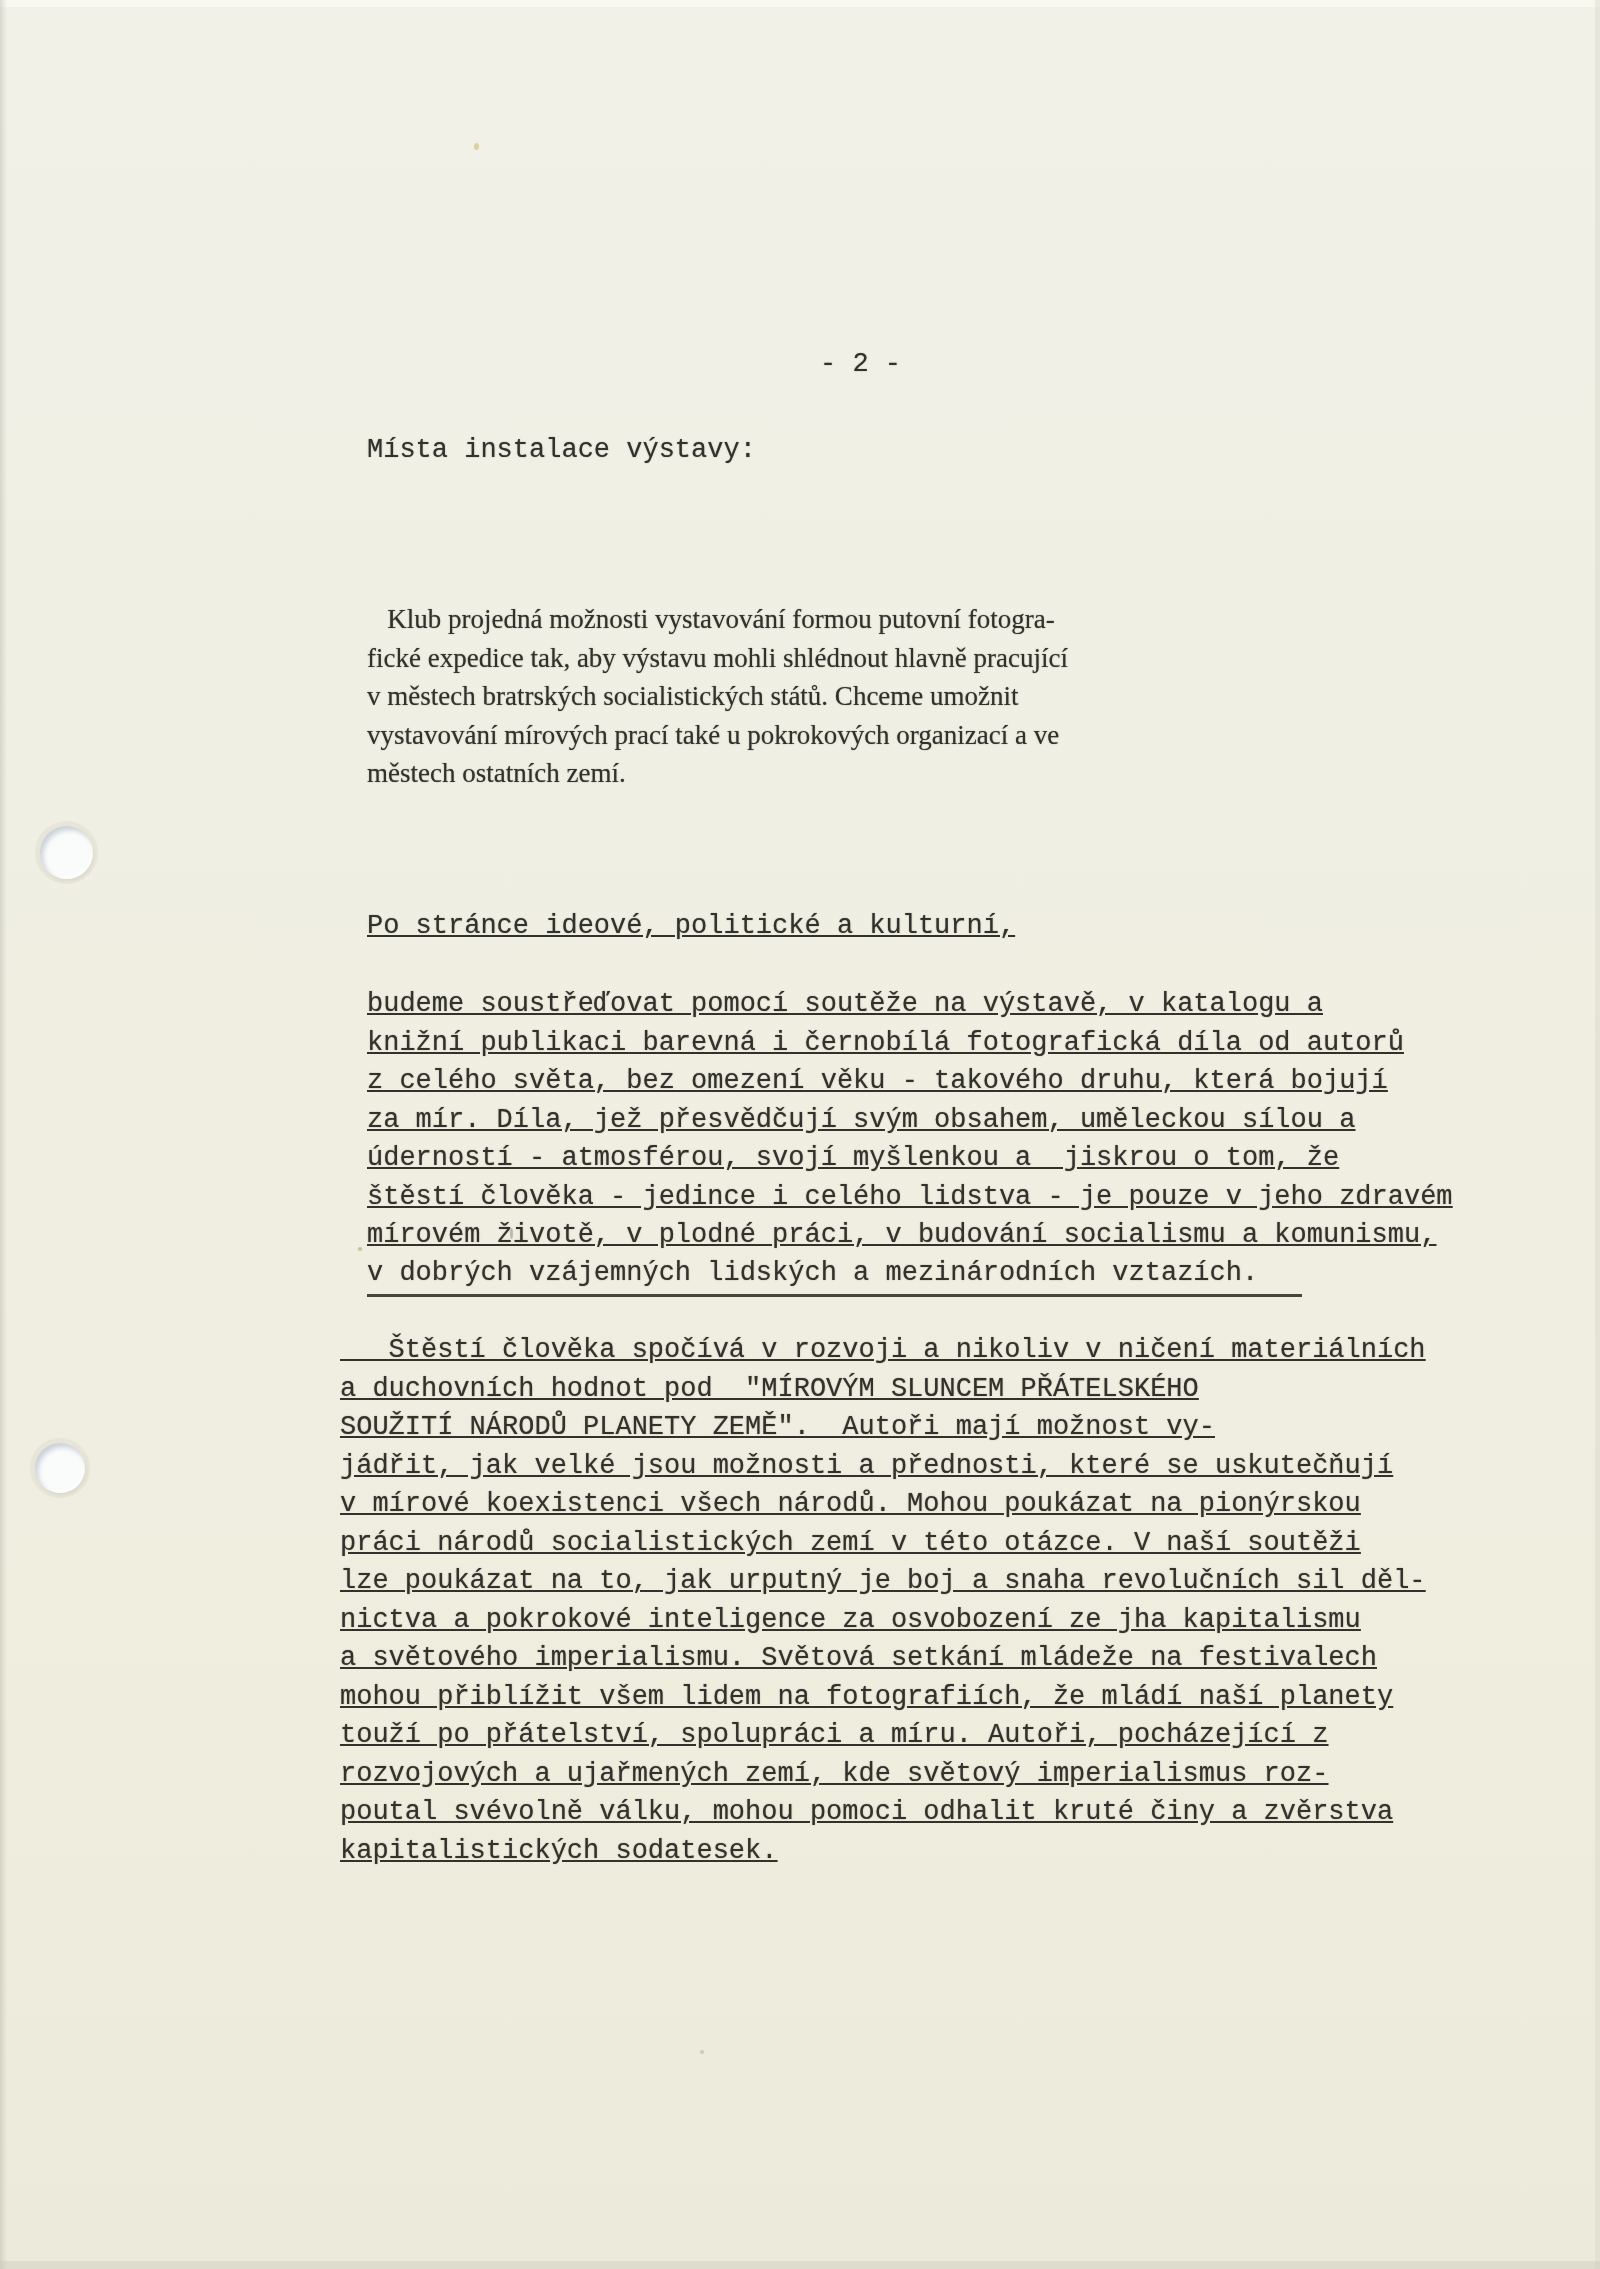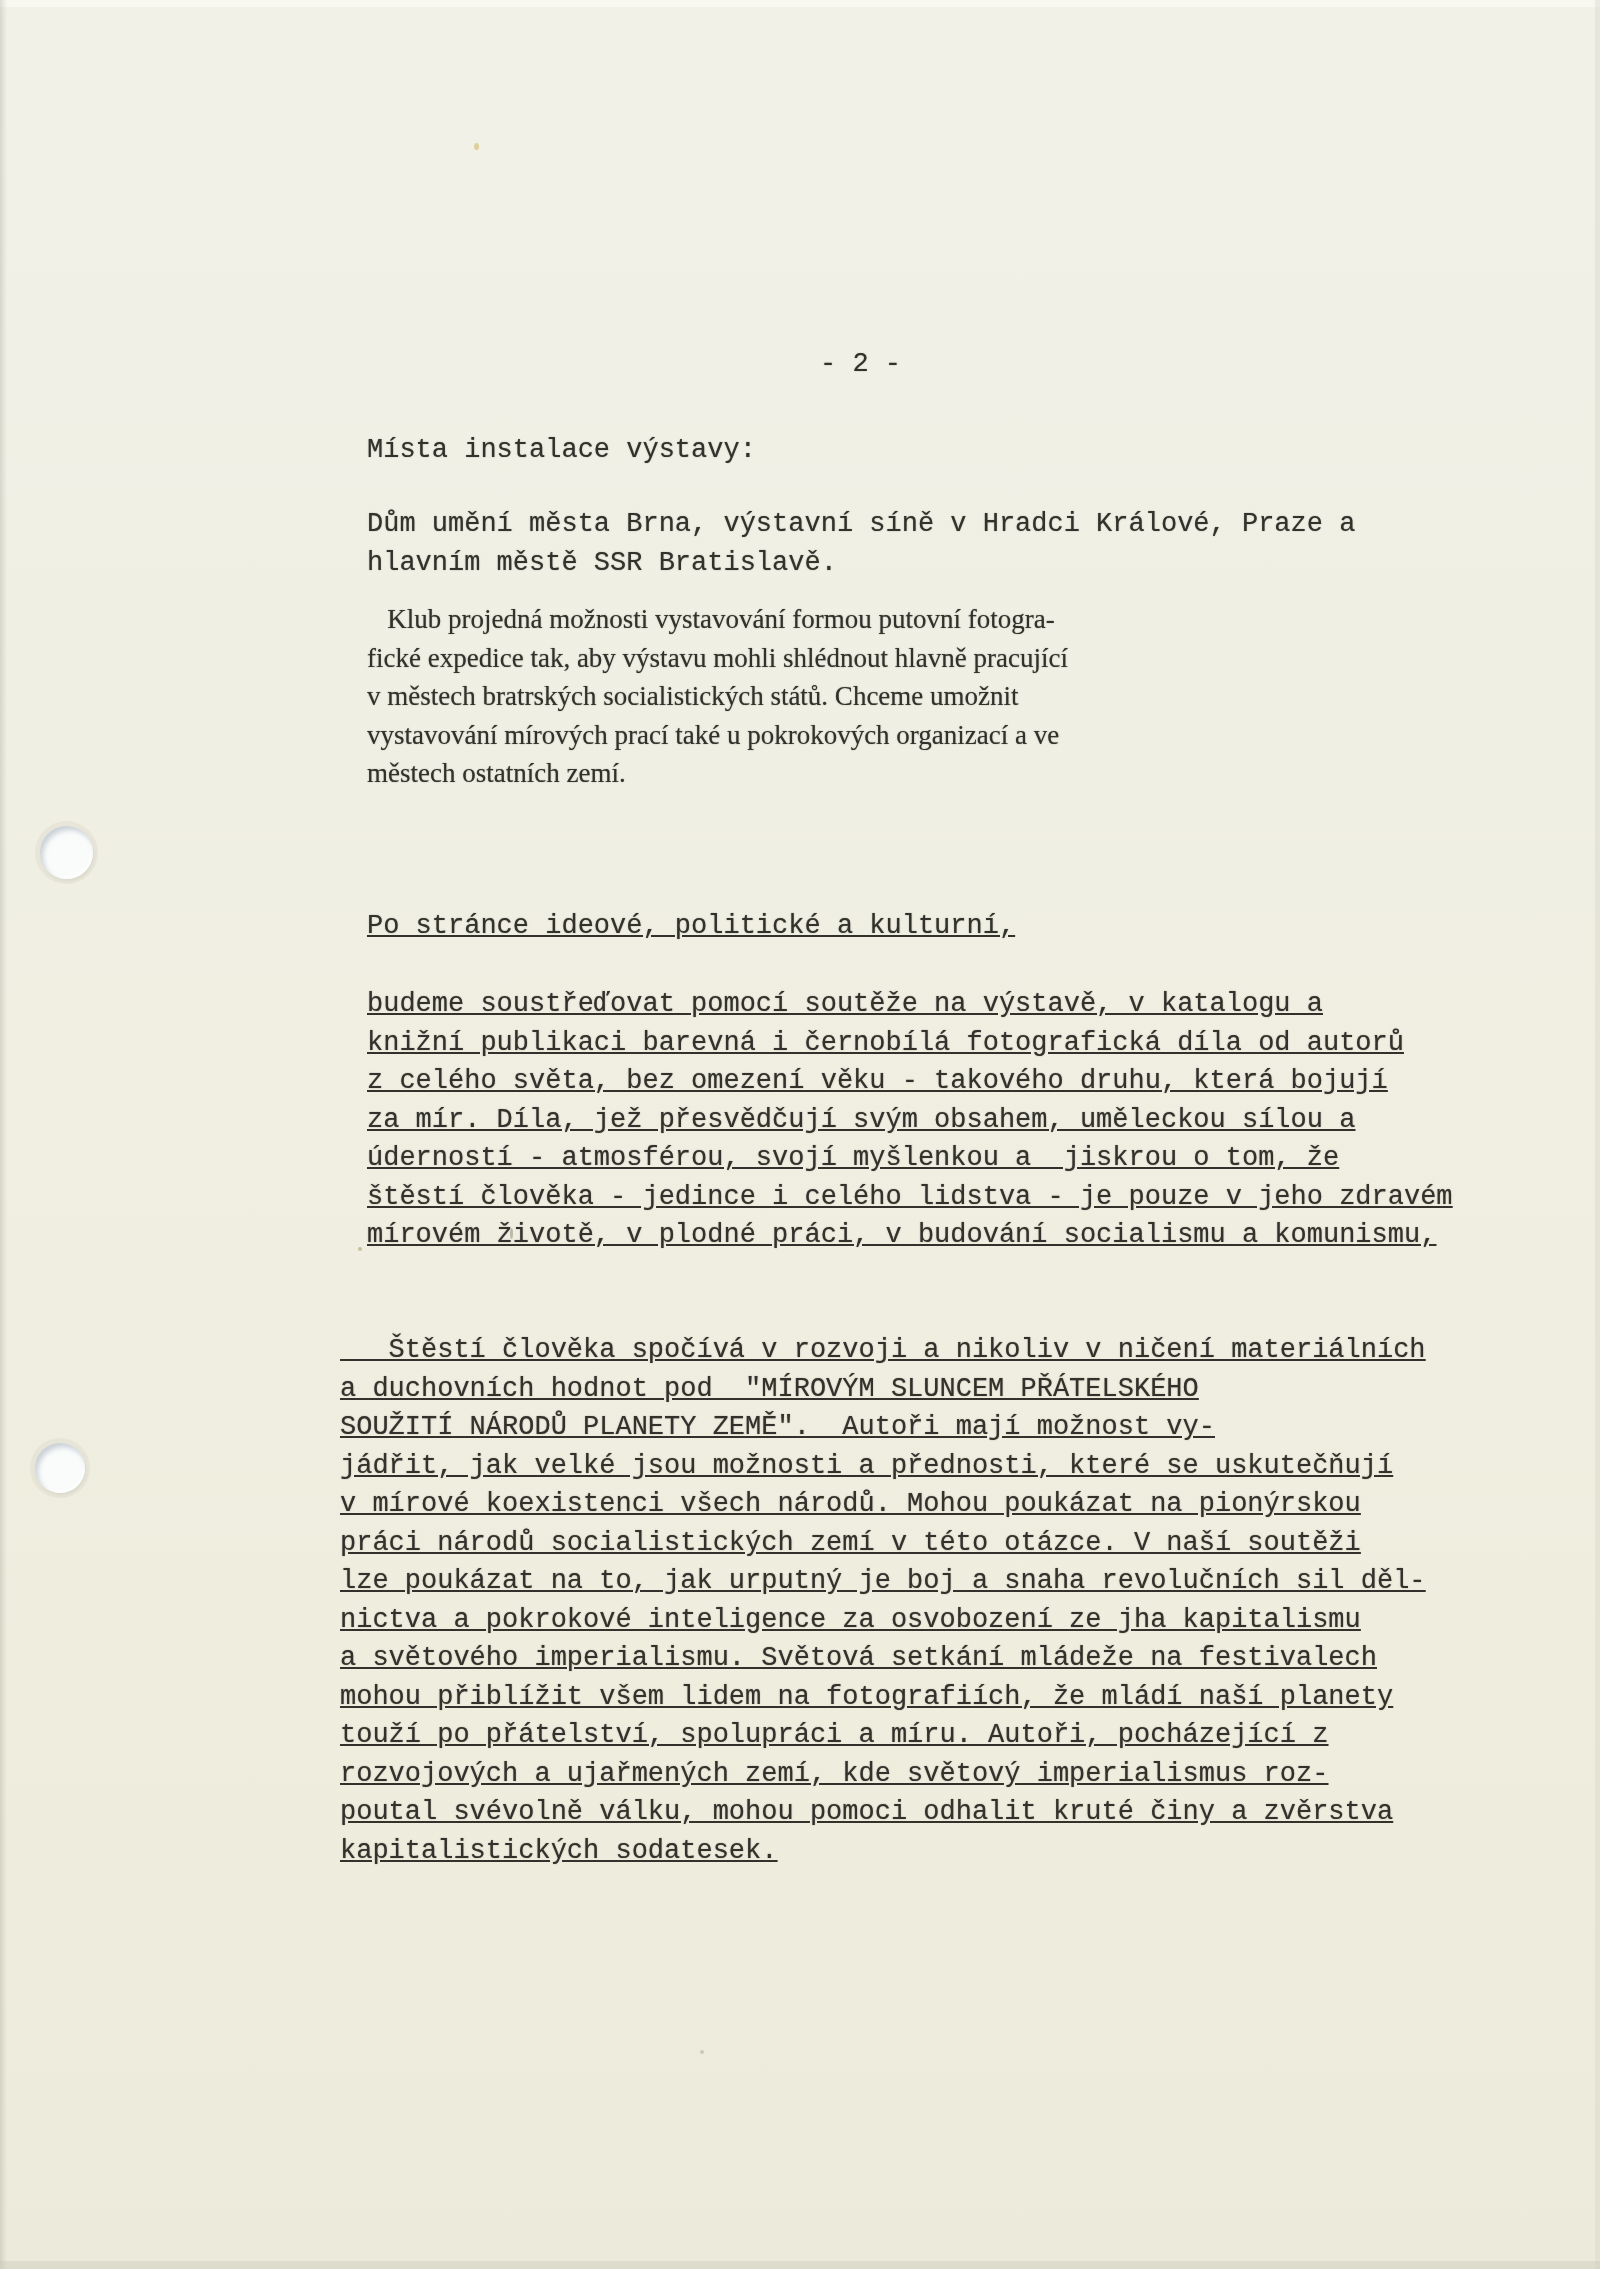--- a/index.html
+++ b/index.html
@@ -80,40 +80,39 @@
 
   <div class="speck speck-1"></div>
   <div class="speck speck-2"></div>
   <div class="speck speck-3"></div>
   <div class="speck speck-4"></div>
 
   <div class="txt b-pageno">- 2 -</div>
 
   <div class="txt b-h-places">Místa instalace výstavy:</div>
 
-  <div class="txt b-p-venues">Dům umění města Brna, výstavní síně v Hradci Králové, Praze a
-hlavním městě SSR Bratislavě.</div>
 
   <div class="txt b-p-club">   Klub projedná možnosti vystavování formou putovní fotogra-
 fické expedice tak, aby výstavu mohli shlédnout hlavně pracující
 v městech bratrských socialistických států. Chceme umožnit
 vystavování mírových prací také u pokrokových organizací a ve
 městech ostatních zemí.</div>
 
 
   <div class="txt b-h-aspect">Po stránce ideové, politické a kulturní,</div>
 
   <div class="txt b-p-focus">budeme soustřeďovat pomocí soutěže na výstavě, v katalogu a
 knižní publikaci barevná i černobílá fotografická díla od autorů
 z celého světa, bez omezení věku - takového druhu, která bojují
 za mír. Díla, jež přesvědčují svým obsahem, uměleckou sílou a
 úderností - atmosférou, svojí myšlenkou a  jiskrou o tom, že
 štěstí člověka - jedince i celého lidstva - je pouze v jeho zdravém
 mírovém životě, v plodné práci, v budování socialismu a komunismu,</div>
 
+  <div class="txt b-p-focus-ul"><span class="ul-span">v dobrých vzájemných lidských a mezinárodních vztazích.</span></div>
 
   <div class="txt b-p-happiness">   Štěstí člověka spočívá v rozvoji a nikoliv v ničení materiálních
 a duchovních hodnot pod  "MÍROVÝM SLUNCEM PŘÁTELSKÉHO
 SOUŽITÍ NÁRODŮ PLANETY ZEMĚ".  Autoři mají možnost vy-
 jádřit, jak velké jsou možnosti a přednosti, které se uskutečňují
 v mírové koexistenci všech národů. Mohou poukázat na pionýrskou
 práci národů socialistických zemí v této otázce. V naší soutěži
 lze poukázat na to, jak urputný je boj a snaha revolučních sil děl-
 nictva a pokrokové inteligence za osvobození ze jha kapitalismu
 a světového imperialismu. Světová setkání mládeže na festivalech

